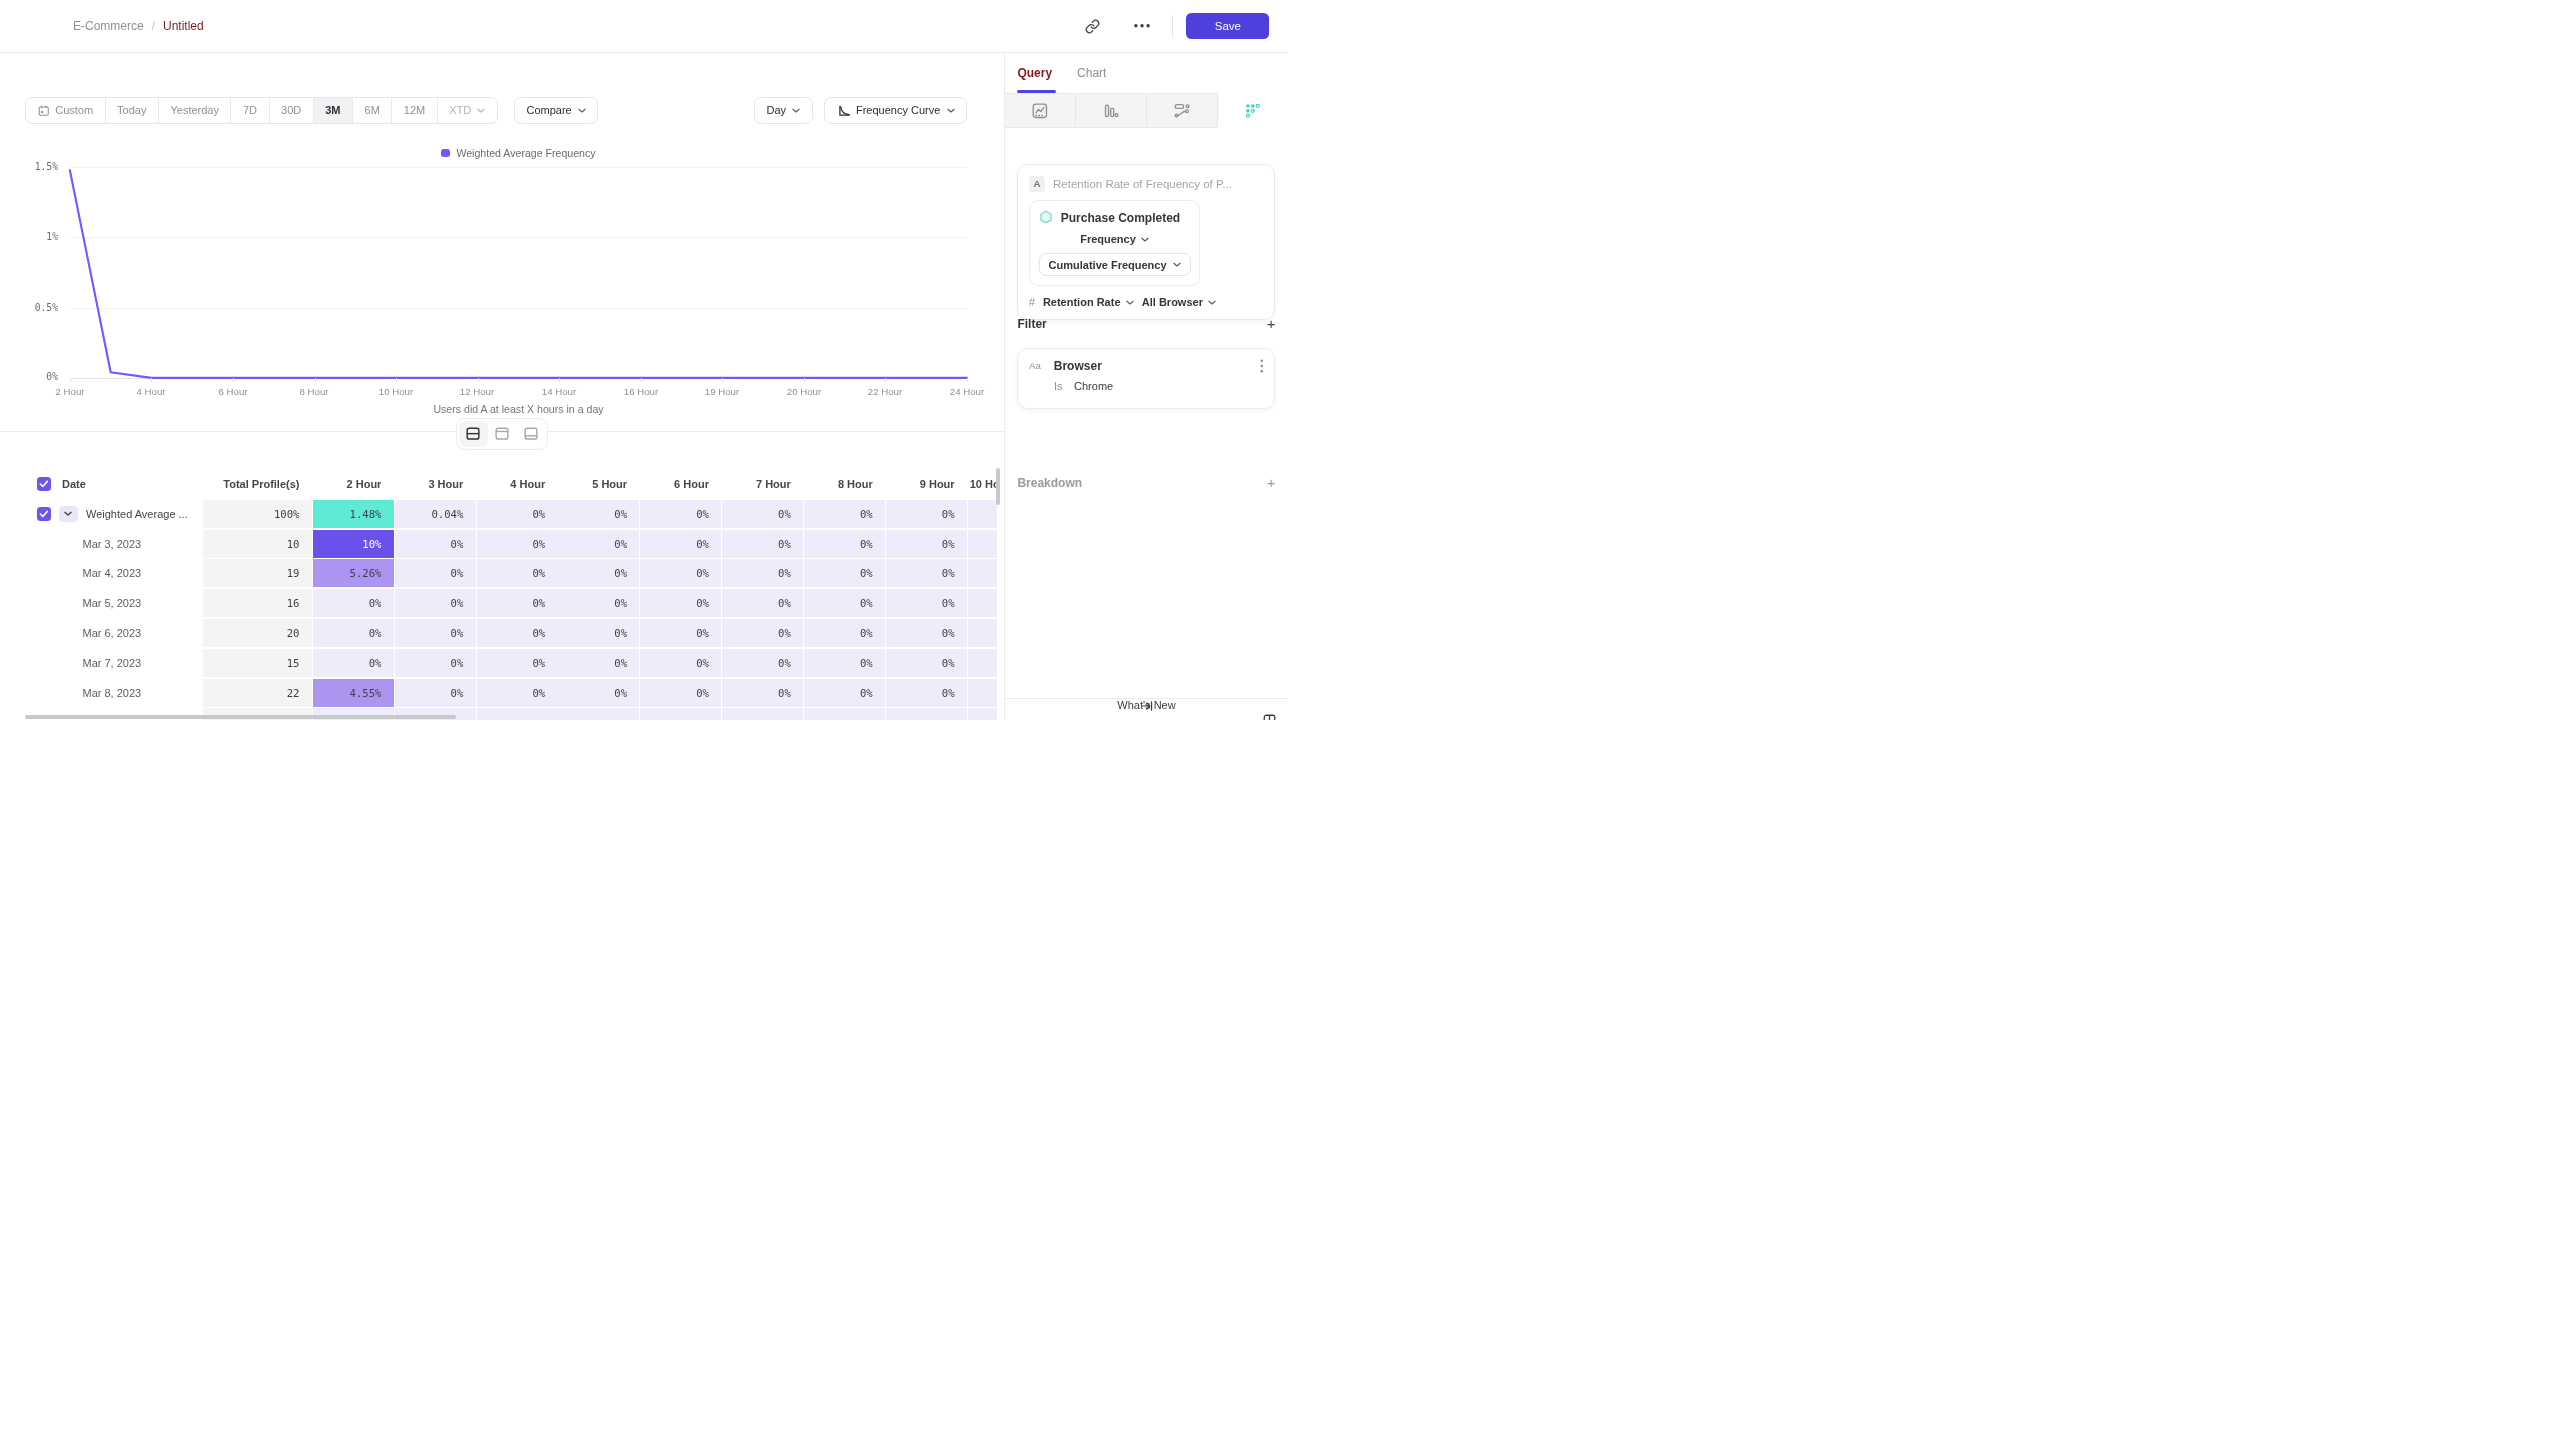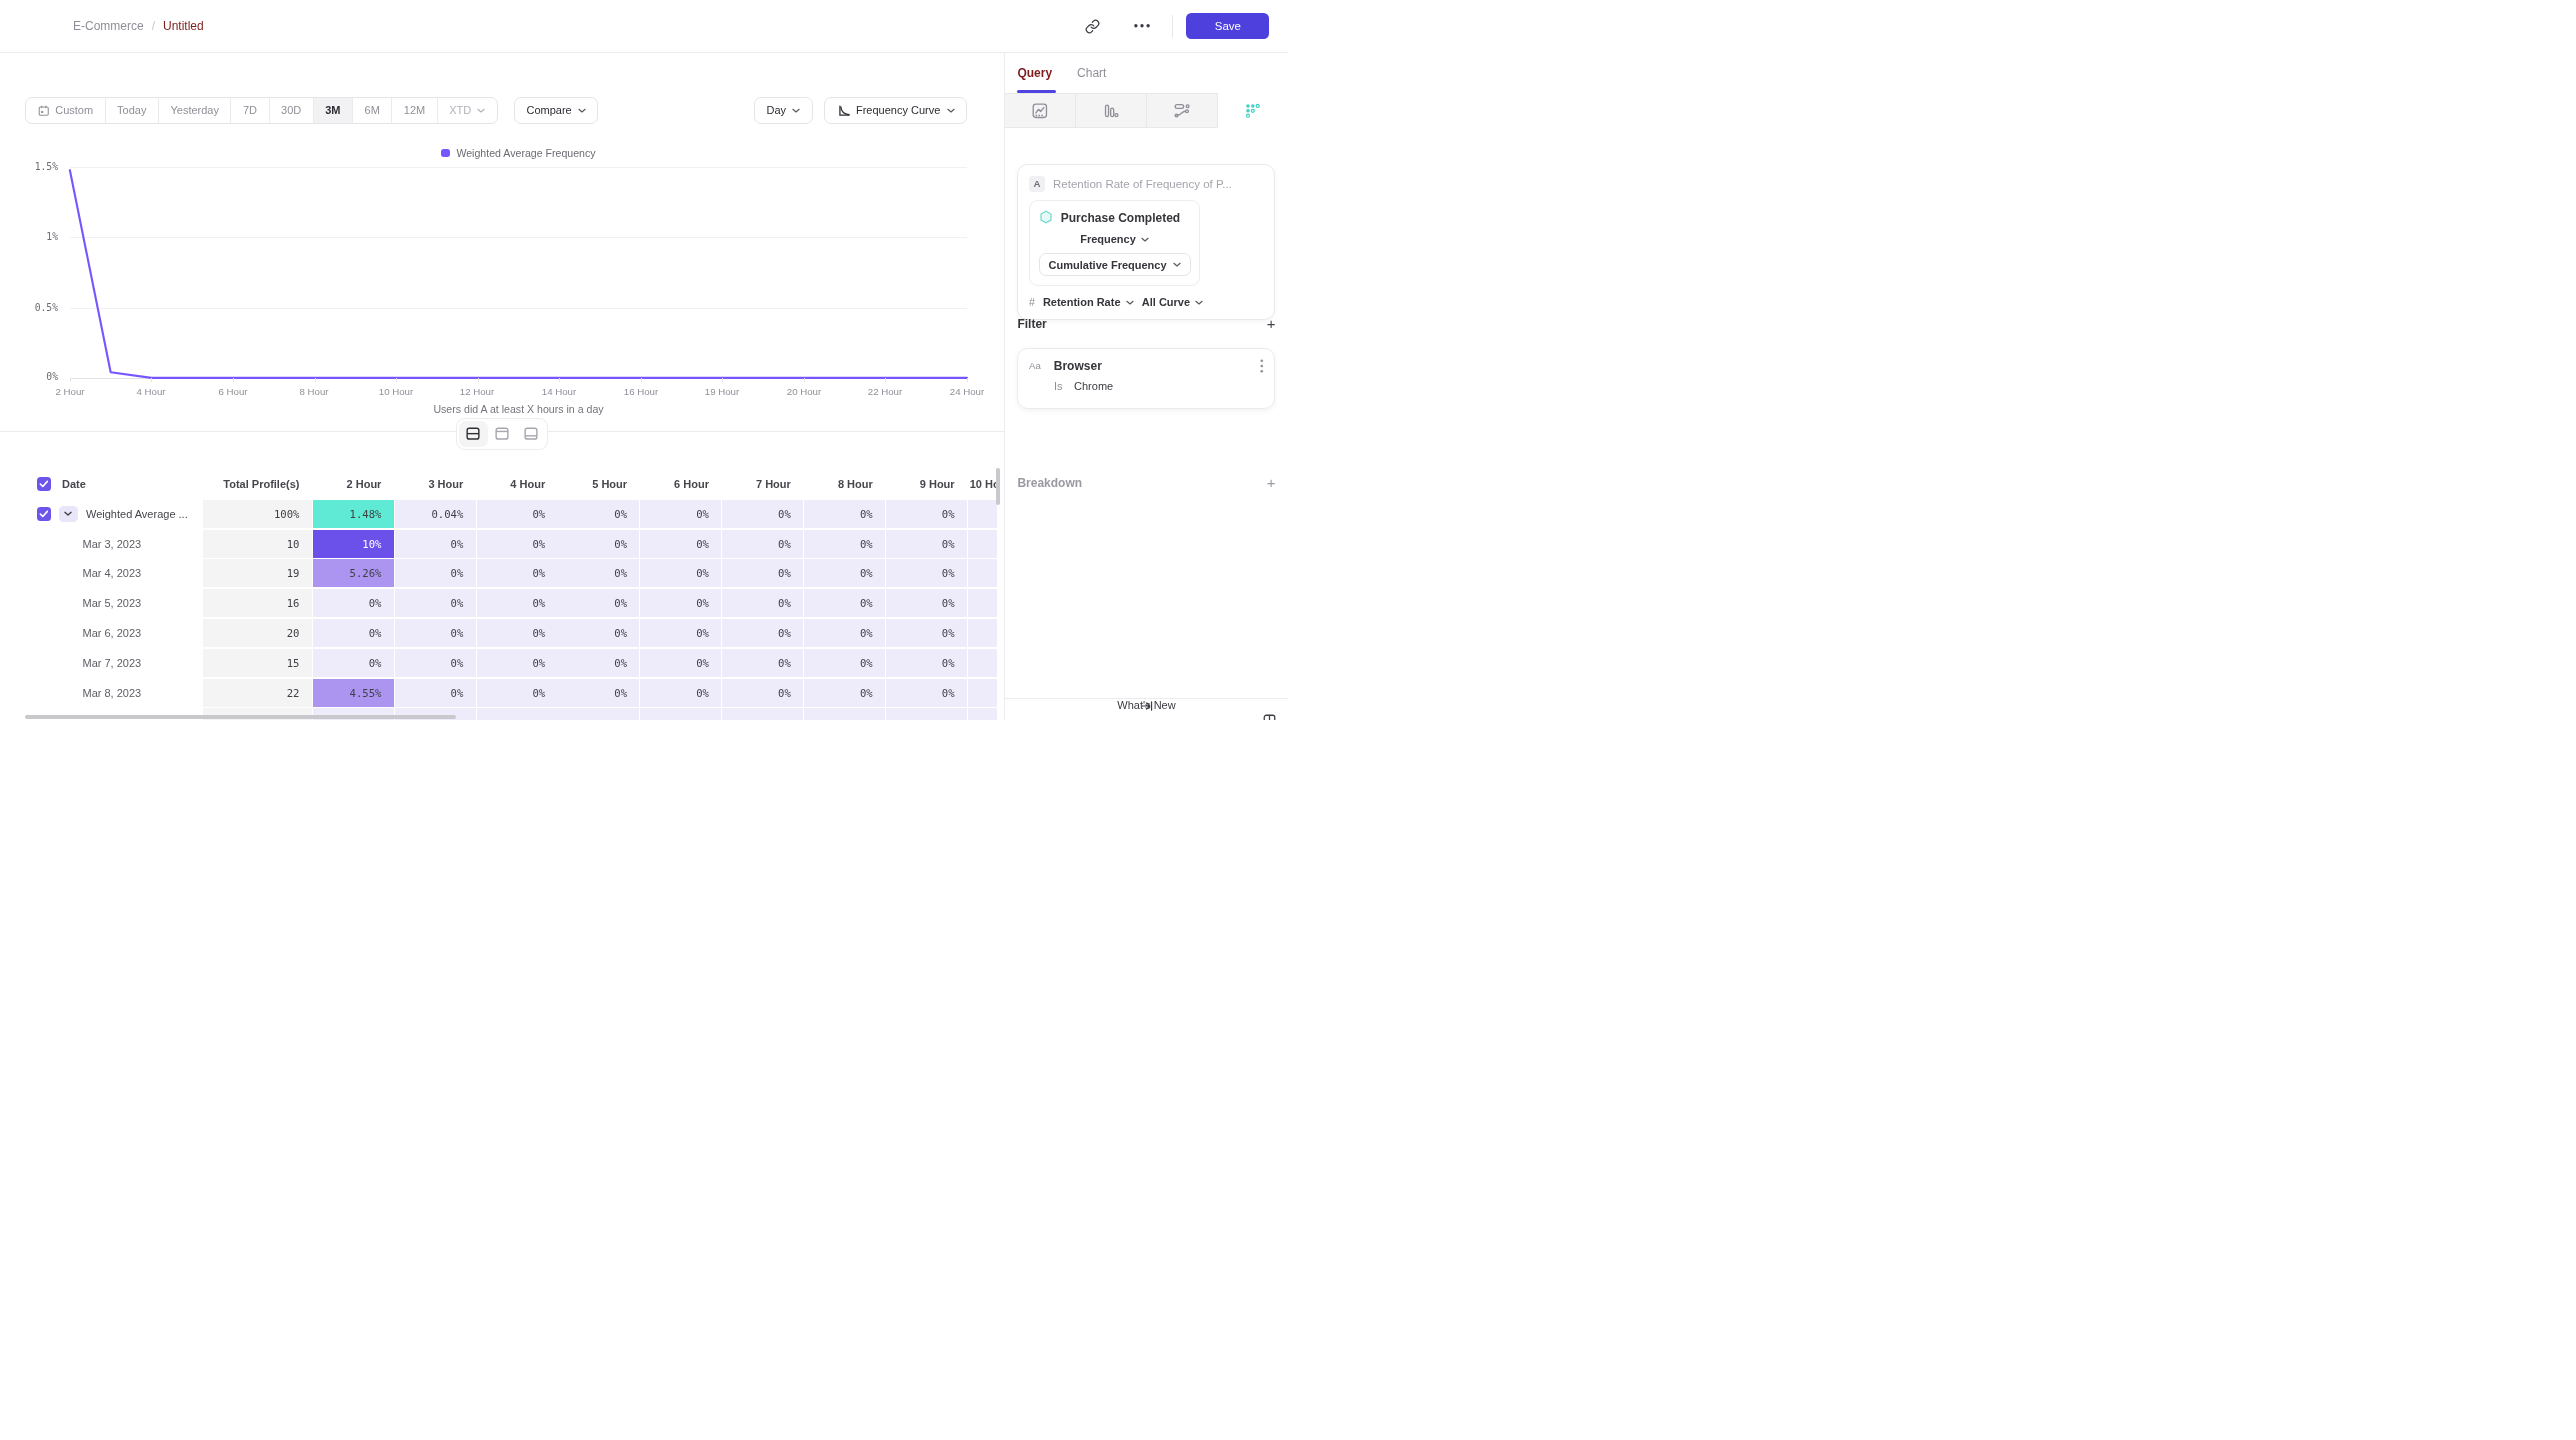--- a/index.html
+++ b/index.html
@@ -502,21 +502,21 @@
         <span class="hash">#</span>
         <span class="mini-dd">
           <span>Retention Rate</span>
           <span class="chev">
               <svg width="8" height="5.3" viewBox="0 0 9 6" fill="none" stroke="currentColor" stroke-width="1.4" stroke-linecap="round" stroke-linejoin="round">
                 <path d="M1 1.5l3.5 3L8 1.5"></path>
               </svg>
             </span>
         </span>
         <span class="mini-dd">
-          <span>All Curve</span>
+          <span>All Browser</span>
           <span class="chev">
               <svg width="8" height="5.3" viewBox="0 0 9 6" fill="none" stroke="currentColor" stroke-width="1.4" stroke-linecap="round" stroke-linejoin="round">
                 <path d="M1 1.5l3.5 3L8 1.5"></path>
               </svg>
             </span>
         </span>
       </div>
     </div>
 
     <div class="sect-head" style="top:263px;">

